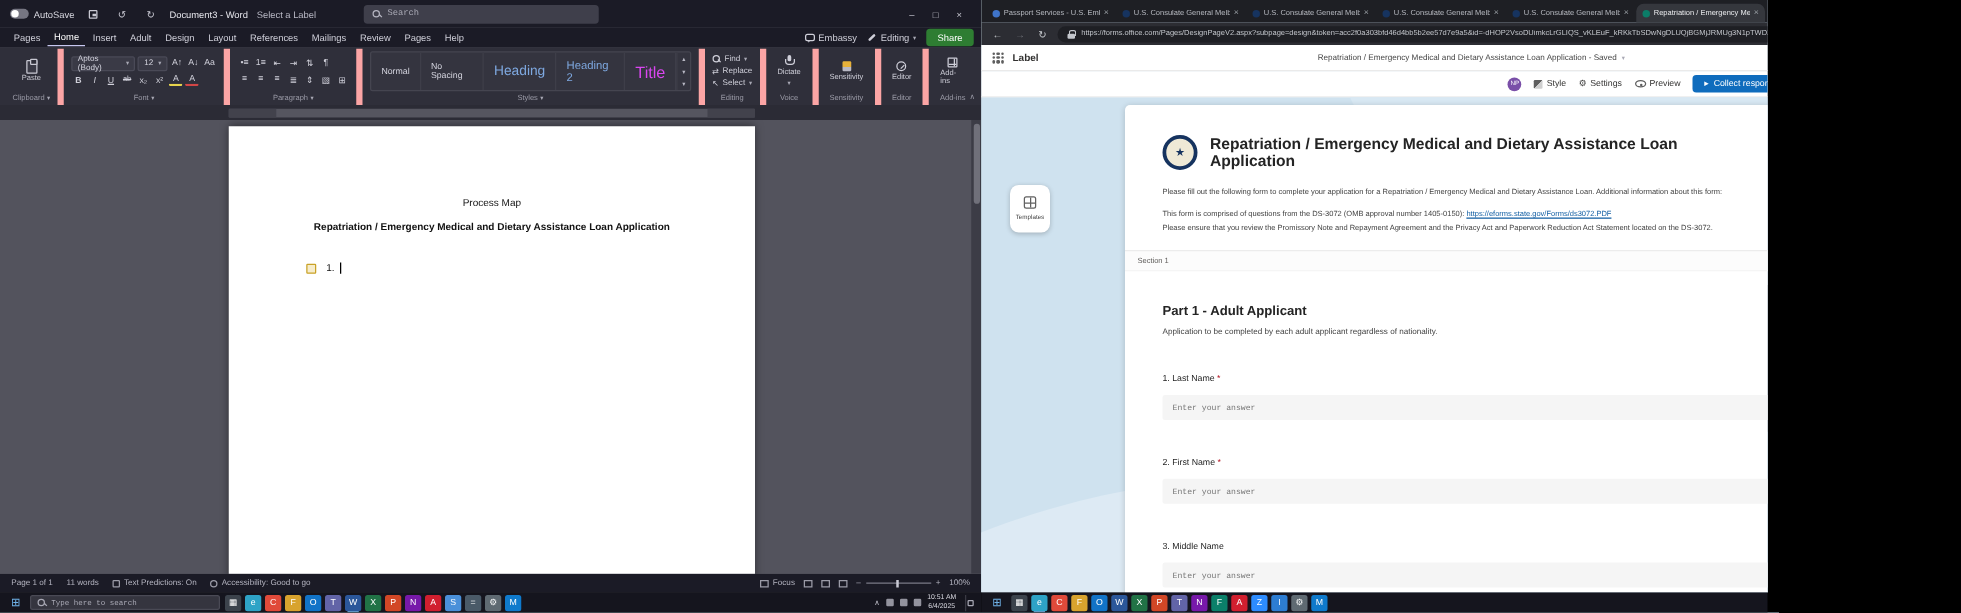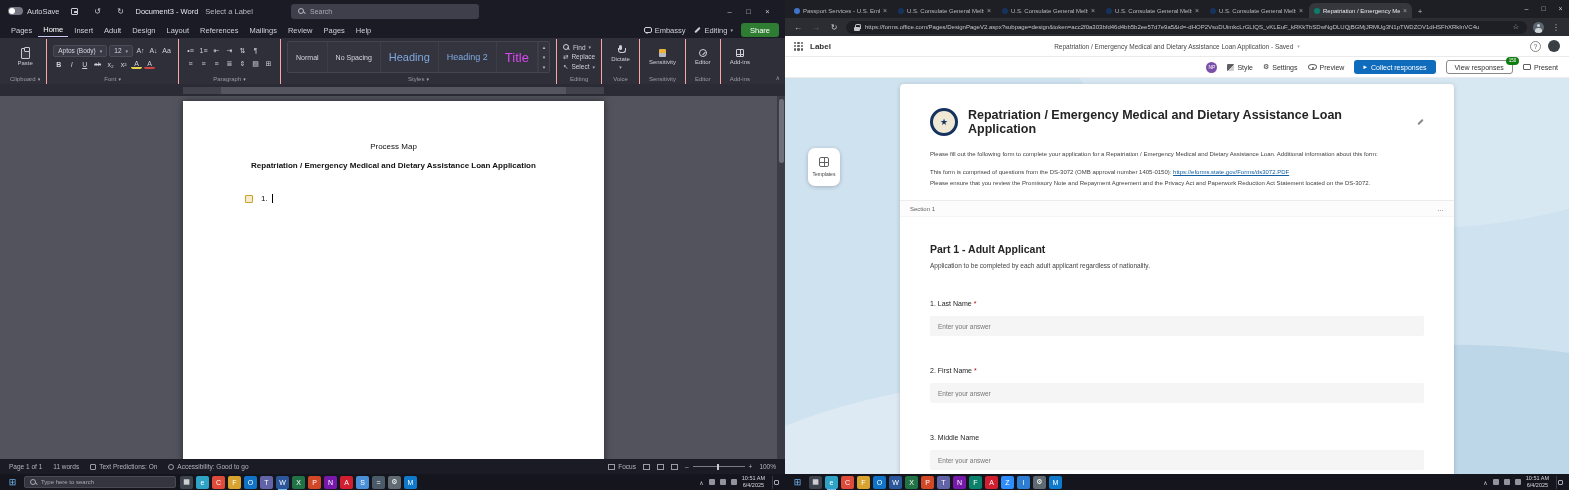--- a/index.html
+++ b/index.html
@@ -1,18 +1,18 @@
 <!DOCTYPE html>
 <html><head>
 <meta charset="utf-8">
 <style>
 *{margin:0;padding:0;box-sizing:border-box}
 body{font-family:"Liberation Sans",sans-serif;background:#000}
-input{font-family:Liberation Sans, sans-serif;border:none;outline:none;background:transparent;color:inherit}
-.screen{position:relative;width:1569px;height:490px;overflow:hidden;background:#000}
+input{font-family:Liberation Mono, monospace;border:none;outline:none;background:transparent;color:inherit}
+.screen{position:relative;width:1414px;height:490px;overflow:hidden;background:#000}
 
 
 .word{position:absolute;left:0;top:0;width:785px;height:474px;background:#53535d;overflow:hidden}
 .w-title{position:relative;height:22px;background:#1b1b26;display:flex;align-items:center;gap:7px;padding:0 8px;color:#d8d8e0;font-size:7.5px}
 .autosave{display:flex;align-items:center;gap:4px}
 .tgl{width:15px;height:8px;border-radius:4px;background:#767682;position:relative;flex:none}
 .tgl::after{content:"";position:absolute;left:1px;top:1px;width:6px;height:6px;border-radius:50%;background:#fff}
 .tic{width:16px;height:14px;display:flex;align-items:center;justify-content:center;border-radius:2px;font-size:8px;color:#c9c9d3}
 .i-save{width:7px;height:7px;border:1px solid #c9c9d3;border-radius:1px;position:relative}
 .i-save::after{content:"";position:absolute;left:1.5px;bottom:.5px;width:3px;height:2.5px;background:#c9c9d3}
@@ -25,21 +25,21 @@
 .winctl .tic{width:19px;height:18px;border-radius:0;font-size:7.5px}
 .w-menu{height:16px;background:#1b1b26;display:flex;align-items:center;gap:1px;padding:0 6px;font-size:7.5px;color:#cfcfd9}
 .mi{padding:2px 5px}
 .mi.active{color:#fff;border-bottom:1.5px solid #c8c8f0}
 .wm-right{margin-left:auto;display:flex;align-items:center;gap:8px}
 .wm-btn{display:flex;align-items:center;gap:3px;color:#cfcfd9}
 .share-btn{display:flex;align-items:center;background:#2e7d32;color:#fff;border-radius:3px;padding:2.5px 9px;font-size:7.5px}
 .cv{font-size:5px;color:#a9a9b5}
 .w-ribbon{height:46px;background:#2f2f3a;display:flex;align-items:stretch;padding:1px 4px 0;position:relative;color:#d0d0da}
 .rg{display:flex;flex-direction:column;align-items:center;padding:2px 6px 0;position:relative}
-.rg+.rg{border-left:1px solid #fca5a5}
+.rg+.rg{border-left:5px solid #fca5a5}
 .rbody{flex:1;display:flex;align-items:center;gap:3px}
 .rlabel{height:11px;display:flex;align-items:center;gap:2px;font-size:6px;color:#9b9ba7}
 .rcolumn{display:flex;flex-direction:column;gap:2px;justify-content:center}
 .rrow{display:flex;align-items:center;gap:2px}
 .rb{min-width:11px;height:11px;padding:0 1px;display:flex;align-items:center;justify-content:center;font-size:7px;border-radius:2px;color:#d0d0da}
 .rb.bold{font-weight:bold}.rb.ital{font-style:italic}.rb.und{text-decoration:underline}.rb.strike{text-decoration:line-through;font-size:6px}
 .rb.fcolor{border-bottom:2px solid #d24646;height:10px}
 .rb.hl{border-bottom:2px solid #e8d44d;height:10px}
 .combo{height:12px;background:#3a3a46;border:1px solid #4a4a57;border-radius:2px;display:flex;align-items:center;gap:4px;padding:0 4px;font-size:6.5px;color:#d6d6e0}
 .paste{display:flex;flex-direction:column;align-items:center;gap:1px;font-size:6px;color:#c9c9d3;padding:1px 2px}
@@ -55,21 +55,21 @@
 .elist{display:flex;flex-direction:column;gap:2px}
 .erow{display:flex;align-items:center;gap:3px;font-size:6.5px;color:#cfcfd9}
 .bigb{display:flex;flex-direction:column;align-items:center;justify-content:center;gap:2px;font-size:6px;color:#cfcfd9;padding:0 3px}
 .rib-collapse{position:absolute;right:5px;bottom:3px;font-size:6px;color:#9b9ba7}
 .w-ruler{height:12px;background:#2b2b35;position:relative}
 .rband{position:absolute;left:183px;top:2.5px;width:421px;height:7px;background:#55555f;border-radius:1px}
 .rband::before,.rband::after{content:"";position:absolute;top:0;bottom:0;width:38px;background:#42424c}
 .rband::before{left:0}.rband::after{right:0}
 .w-doc{position:relative;height:363px;background:#53535d;overflow:hidden}
 .page{position:absolute;left:183px;top:5px;width:421px;height:390px;background:#fff;box-shadow:0 0 7px rgba(0,0,0,.5)}
-.doc-h{margin-top:41px;text-align:center;font-size:8px;color:#111}
+.doc-h{margin-top:57px;text-align:center;font-size:8px;color:#111}
 .doc-sh{margin-top:10px;text-align:center;font-size:8px;font-weight:bold;color:#111;padding:0 40px}
 .listline{margin-top:24px;margin-left:62px;display:flex;align-items:center;gap:4px;font-size:8px;color:#111}
 .ac-icon{width:8px;height:8px;border:1px solid #c9a227;background:#f6eccb;border-radius:1px;margin-right:4px}
 .caret{width:1px;height:9px;background:#000;animation:blink 1s steps(1) infinite}
 @keyframes blink{50%{opacity:0}}
 .w-scroll{position:absolute;right:0;top:0;bottom:0;width:8px;background:#3c3c46}
 .w-scroll .thumb{position:absolute;left:1.5px;right:1.5px;top:3px;height:64px;border-radius:3px;background:#70707a}
 .w-status{height:15px;background:#1b1b26;display:flex;align-items:center;gap:11px;padding:0 9px;font-size:6.5px;color:#b4b4c0}
 .sb-item{display:flex;align-items:center;gap:3px}
 .ws-ic{width:6px;height:6px;border:1px solid #9b9ba7;border-radius:1px}

